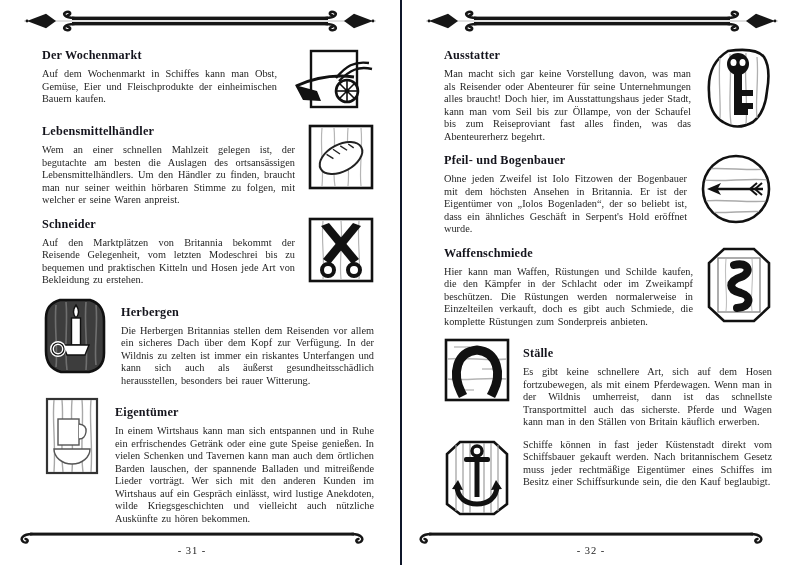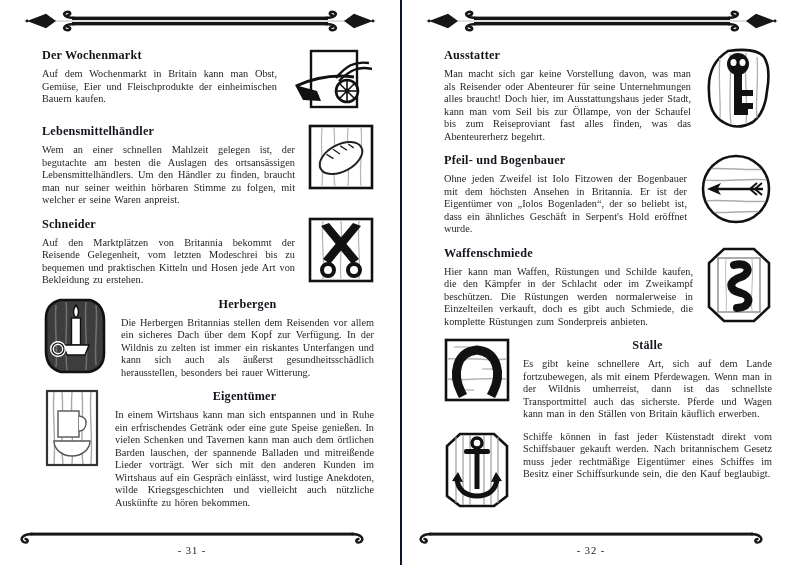--- a/index.html
+++ b/index.html
@@ -13,21 +13,21 @@
   }
   .page-right{border-left:2px solid #0f172a;width:398px;}
   .ornament-top{display:block;width:352px;height:22px;}
   .content{margin:16px 2px 0 18px;}
   .section{margin-bottom:10px;display:flex;gap:13px;align-items:flex-start;}
   .section-main{flex:1;min-width:0;}
   .heading{
     font-weight:700;font-size:12.2px;line-height:15px;color:#14141c;
     letter-spacing:.2px;margin:0 0 5px 0;
   }
-  .heading-right{text-align:center;}
+  .heading-right{text-align:left;margin-top:8px;}
   .para{
     font-size:10.3px;line-height:12.5px;text-align:justify;color:#1f1f1f;
     word-spacing:1px;margin:0;
   }
   .icon-box{flex:none;}
   .footer{position:absolute;left:8px;right:24px;bottom:8px;text-align:center;}
   .page-right .footer{right:26px;}
   .ornament-bottom{display:block;width:352px;height:16px;margin:0 auto;}
   .page-number{font-size:10.5px;line-height:13px;color:#1a1a1a;letter-spacing:1px;}
 </style>
@@ -52,21 +52,21 @@
       <polygon points="349,11 330,3.8 320,11 330,18.2" fill="#161616"></polygon>
       <circle cx="3" cy="11" r="1.4" fill="#161616"></circle>
       <circle cx="349" cy="11" r="1.4" fill="#161616"></circle>
     </svg>
 
     <div class="content">
 
       <div class="section">
         <div class="section-main">
           <div class="heading">Der Wochenmarkt</div>
-          <p class="para">Auf dem Wochenmarkt in Britain kann man Obst, Gemüse, Eier und Fleischprodukte der einheimischen Bauern kaufen.</p>
+          <p class="para">Auf dem Wochenmarkt in Schiffes kann man Obst, Gemüse, Eier und Fleischprodukte der einheimischen Bauern kaufen.</p>
         </div>
         <div class="icon-box">
           <svg width="84" height="62" viewBox="0 0 84 62">
             <rect x="21" y="3" width="46" height="56" fill="#fff" stroke="#111" stroke-width="2.4"></rect>
             <path d="M6,38 C24,30 42,26 64,29" stroke="#111" stroke-width="3" fill="none"></path>
             <path d="M46,30 C56,18 64,13 79,15" stroke="#111" stroke-width="2.4" fill="none"></path>
             <path d="M49,33 C60,22 68,18 82,21" stroke="#111" stroke-width="2.4" fill="none"></path>
             <polygon points="5,37 27,43 31,53 13,52" fill="#111"></polygon>
             <circle cx="57" cy="43" r="11" fill="#fff" stroke="#111" stroke-width="2.6"></circle>
             <g stroke="#111" stroke-width="1.6">
@@ -290,21 +290,21 @@
                 <path d="M3,41 C22,43 44,39 63,41"></path>
               <path d="M10,9 L26,9"></path>
                 <path d="M38,31 L54,31"></path>
                 <path d="M12,52 L30,52"></path>
             </g>
             <path d="M17,54 C8,36 12,14 33,12 C54,14 58,36 49,54" stroke="#111" stroke-width="9" fill="none" stroke-linecap="square"></path>
           </svg>
         </div>
         <div class="section-main">
           <div class="heading heading-right">Ställe</div>
-          <p class="para">Es gibt keine schnellere Art, sich auf dem Lande fortzubewegen, als mit einem Pferdewagen. Wenn man in der Wildnis umherreist, dann ist das schnellste Transportmittel auch das sicherste. Pferde und Wagen kann man in den Ställen von Britain käuflich erwerben.</p>
+          <p class="para">Es gibt keine schnellere Art, sich auf dem Hosen fortzubewegen, als mit einem Pferdewagen. Wenn man in der Wildnis umherreist, dann ist das schnellste Transportmittel auch das sicherste. Pferde und Wagen kann man in den Ställen von Britain käuflich erwerben.</p>
         </div>
       </div>
 
       <div class="section">
         <div class="icon-box">
           <svg width="66" height="78" viewBox="0 0 66 78">
             <polygon points="16,3 50,3 63,15 63,65 50,75 16,75 3,65 3,15" fill="#fff" stroke="#111" stroke-width="2.6"></polygon>
             <g stroke="#9d9d9d" stroke-width="1.2" fill="none">
               <path d="M12,6 L12,72"></path>
                 <path d="M19,4 L19,74"></path>

